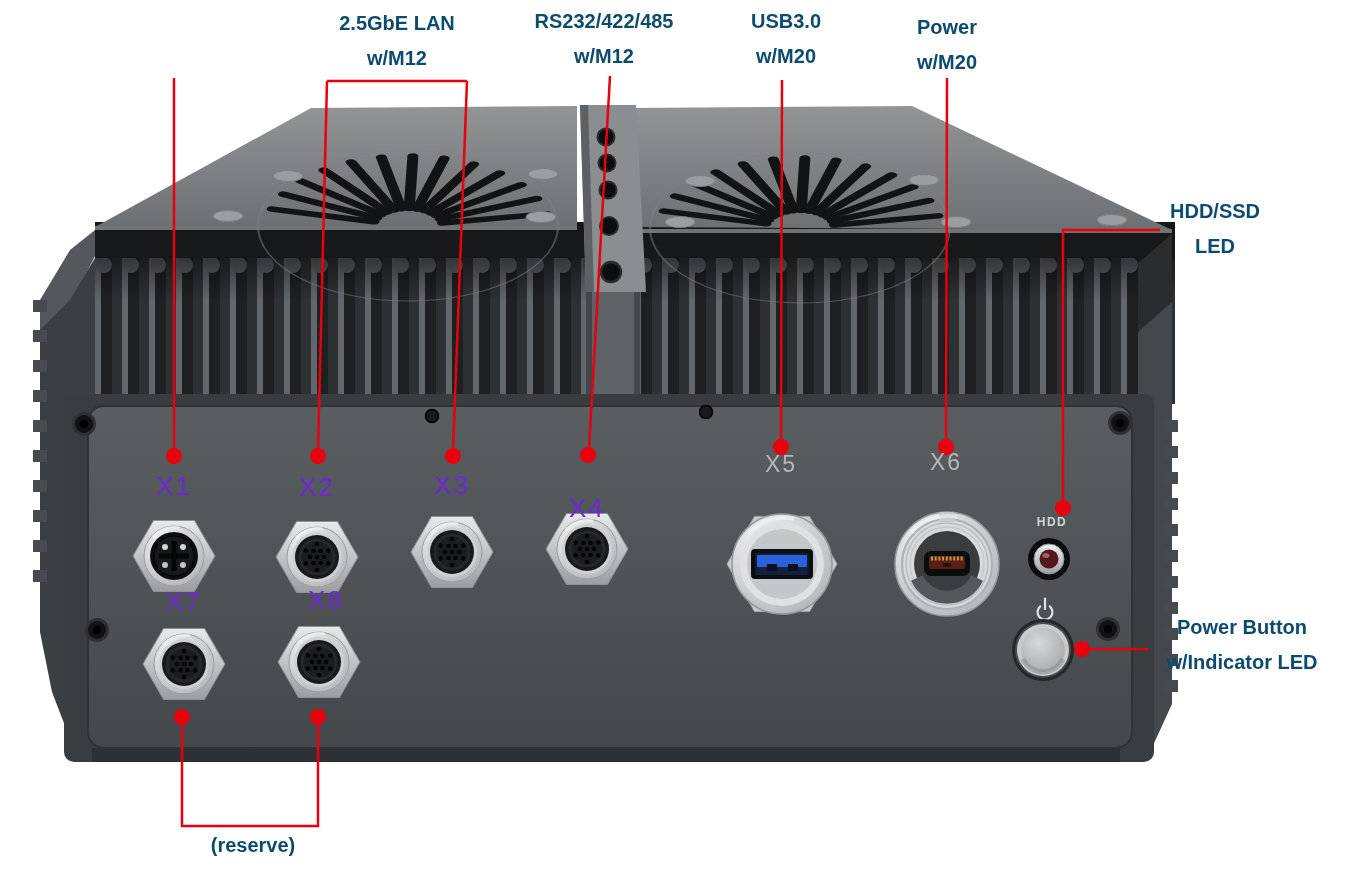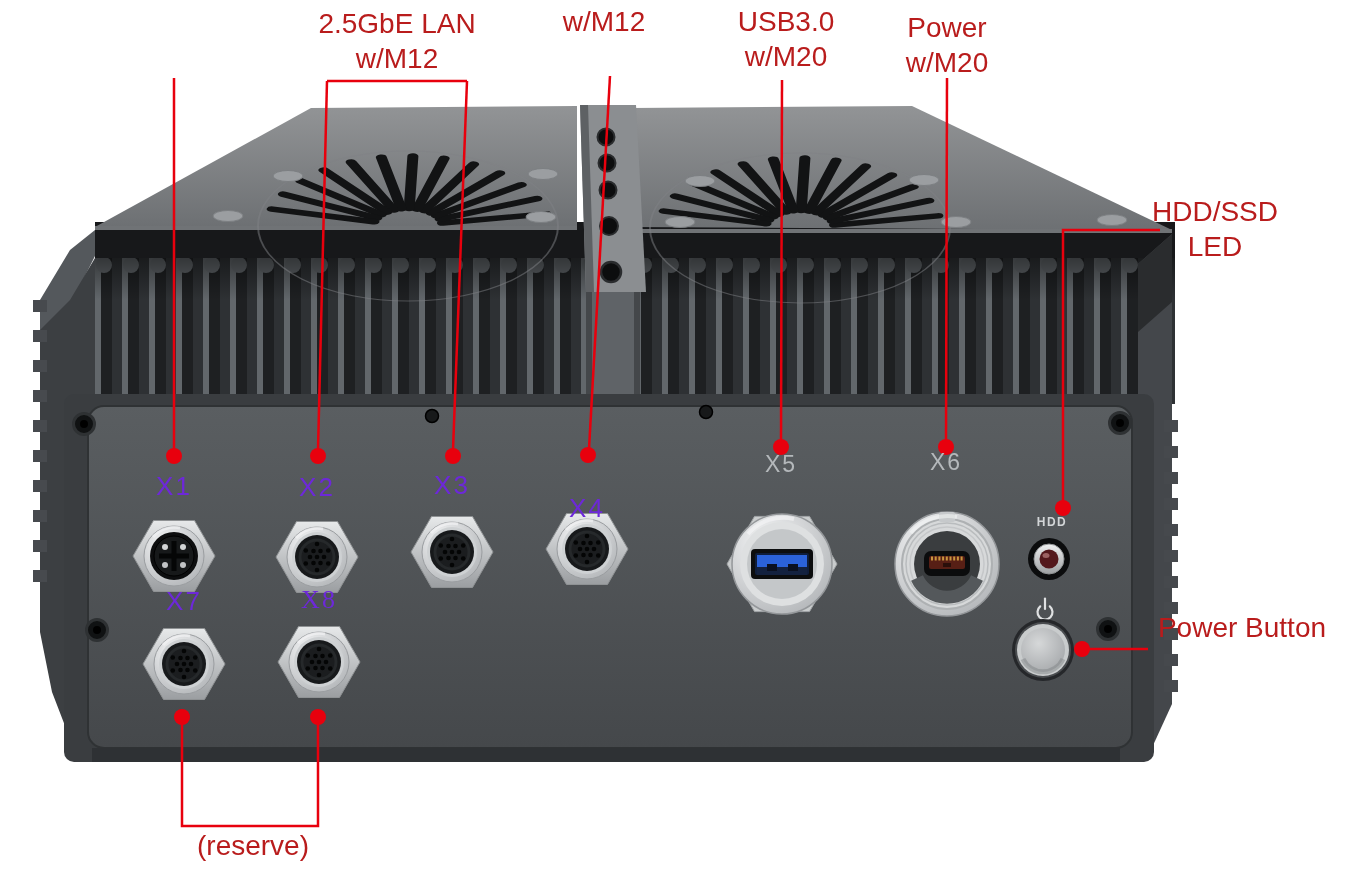--- a/index.html
+++ b/index.html
@@ -1,20 +1,20 @@
 <!DOCTYPE html>
 <html><head>
 <meta charset="utf-8">
 <style>
   html,body{margin:0;padding:0;background:#ffffff;}
   .stage{position:relative;width:1348px;height:879px;background:#ffffff;overflow:hidden;
          font-family:"Liberation Sans",sans-serif;}
   .stage svg{position:absolute;left:0;top:0;}
   .callout{position:absolute;transform:translateX(-50%);text-align:center;white-space:nowrap;
-           font-weight:400;font-size:28px;line-height:35px;color:#b91c1c;}
+           font-weight:700;font-size:20px;line-height:35px;color:#0c4a6e;}
   .callout span{display:block;}
   .port-label{position:absolute;transform:translate(-50%,-50%);white-space:nowrap;
               font-size:26px;font-weight:400;letter-spacing:2px;color:#6d28d9;}
   .port-label.lg{font-size:23px;color:#b4b8bb;}
   .hdd-label{position:absolute;transform:translate(-50%,-50%);white-space:nowrap;
              font-size:12px;font-weight:600;letter-spacing:1.5px;color:#d2d5d7;}
 </style>
 </head>
 <body>
 
@@ -307,44 +307,46 @@
     <circle cx="182" cy="717" r="8"></circle>
     <circle cx="318" cy="717" r="8"></circle>
   </g>
 </svg>
 
 <div class="callout" style="left:397px;top:6px;">
   <span>2.5GbE LAN</span>
   <span>w/M12</span>
 </div>
 <div class="callout" style="left:604px;top:4px;">
+  <span>RS232/422/485</span>
   <span>w/M12</span>
 </div>
 <div class="callout" style="left:786px;top:4px;">
   <span>USB3.0</span>
   <span>w/M20</span>
 </div>
 <div class="callout" style="left:947px;top:10px;">
   <span>Power</span>
   <span>w/M20</span>
 </div>
 <div class="callout" style="left:1215px;top:194px;">
   <span>HDD/SSD</span>
   <span>LED</span>
 </div>
 <div class="callout" style="left:1242px;top:610px;">
   <span>Power Button</span>
+  <span>w/Indicator LED</span>
 </div>
 <div class="callout" style="left:253px;top:828px;">
   <span>(reserve)</span>
 </div>
 
 <div class="port-label" style="left:174px;top:486px;">X1</div>
 <div class="port-label" style="left:317px;top:487px;">X2</div>
 <div class="port-label" style="left:452px;top:485px;">X3</div>
 <div class="port-label" style="left:587px;top:508px;">X4</div>
 <div class="port-label lg" style="left:781px;top:464px;">X5</div>
 <div class="port-label lg" style="left:946px;top:462px;">X6</div>
 <div class="port-label" style="left:184px;top:601px;">X7</div>
-<div class="port-label" style="left:319px;top:600px;font-family:Liberation Serif, serif;">X8</div>
+<div class="port-label" style="left:326px;top:600px;">X8</div>
 <div class="hdd-label" style="left:1052px;top:522px;">HDD</div>
 
 </div>
 
 </body></html>

